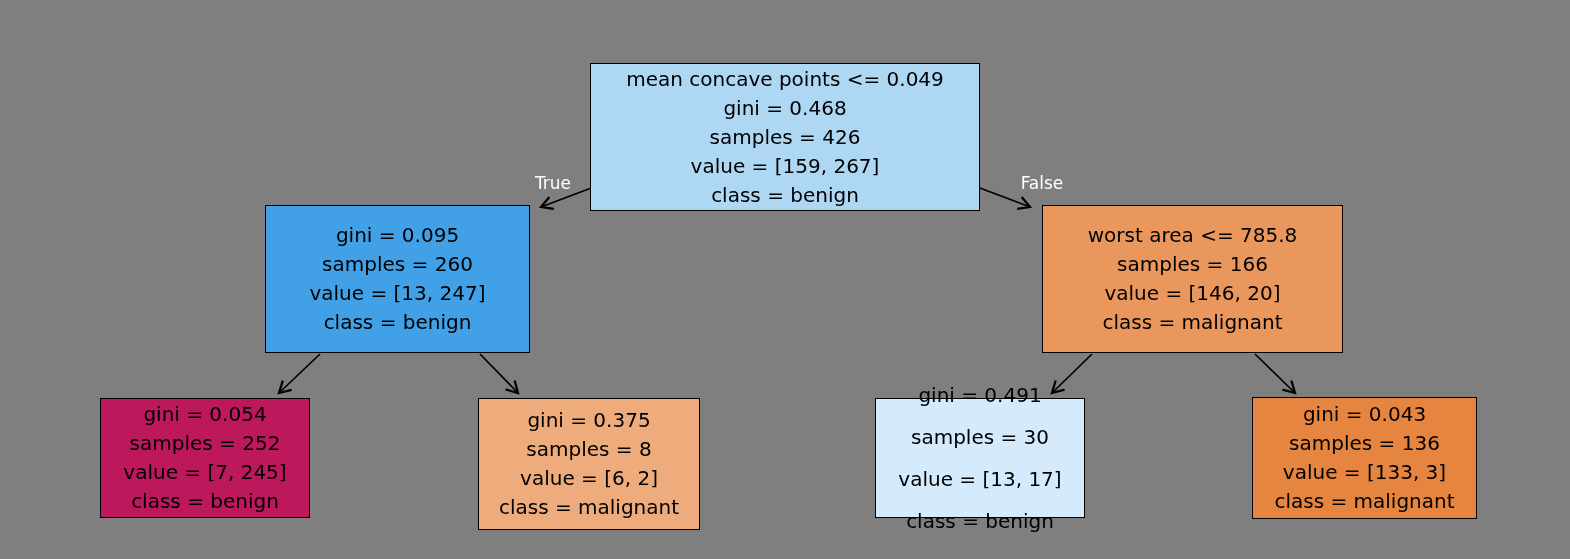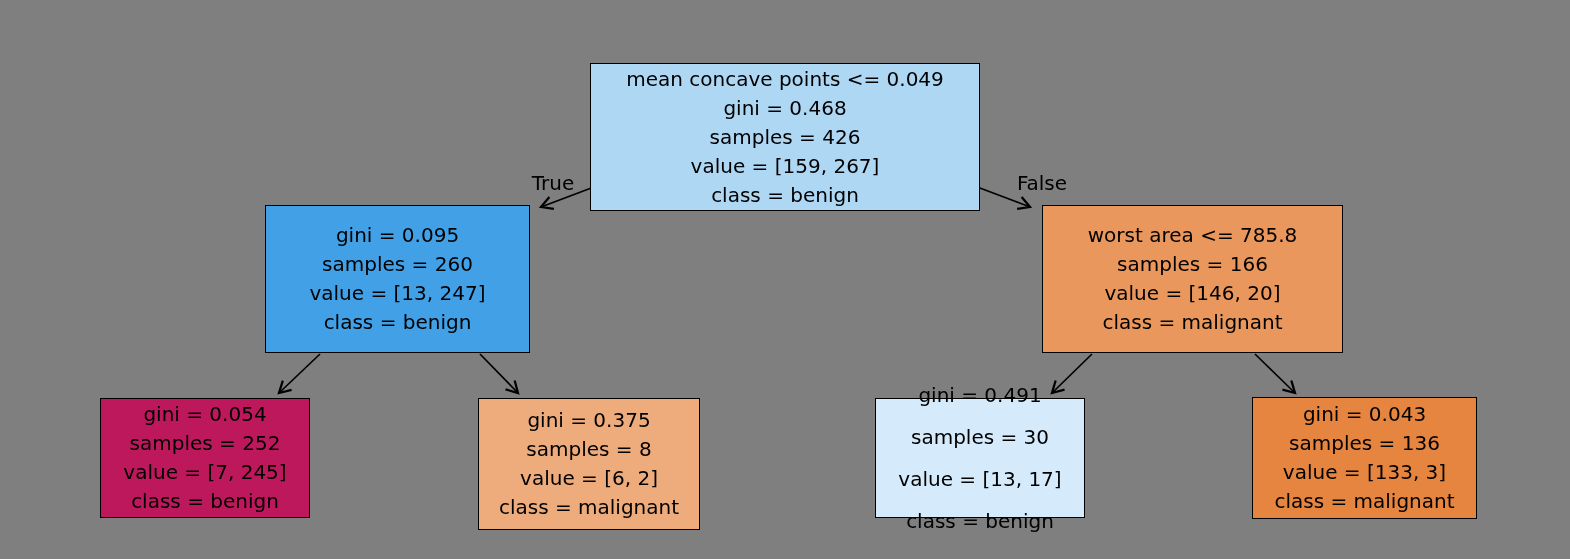--- a/index.html
+++ b/index.html
@@ -25,22 +25,22 @@
     align-items: center;
     text-align: center;
     color: #000;
     font-size: 20px;
     line-height: 29px;
     white-space: nowrap;
   }
   .edge-label {
     position: absolute;
     transform: translate(-50%, -50%);
-    color: #000000;
-    font-size: 20px;
+    color: #ffffff;
+    font-size: 17px;
   }
 </style>
 </head>
 <body>
 
 <div id="figure" style="background-color: rgb(127, 127, 127);">
 
   <svg id="edges" xmlns="http://www.w3.org/2000/svg">
     <defs>
       <marker id="arrow" viewBox="0 0 12 12" refX="10" refY="6" markerWidth="10" markerHeight="10" orient="auto-start-reverse">

